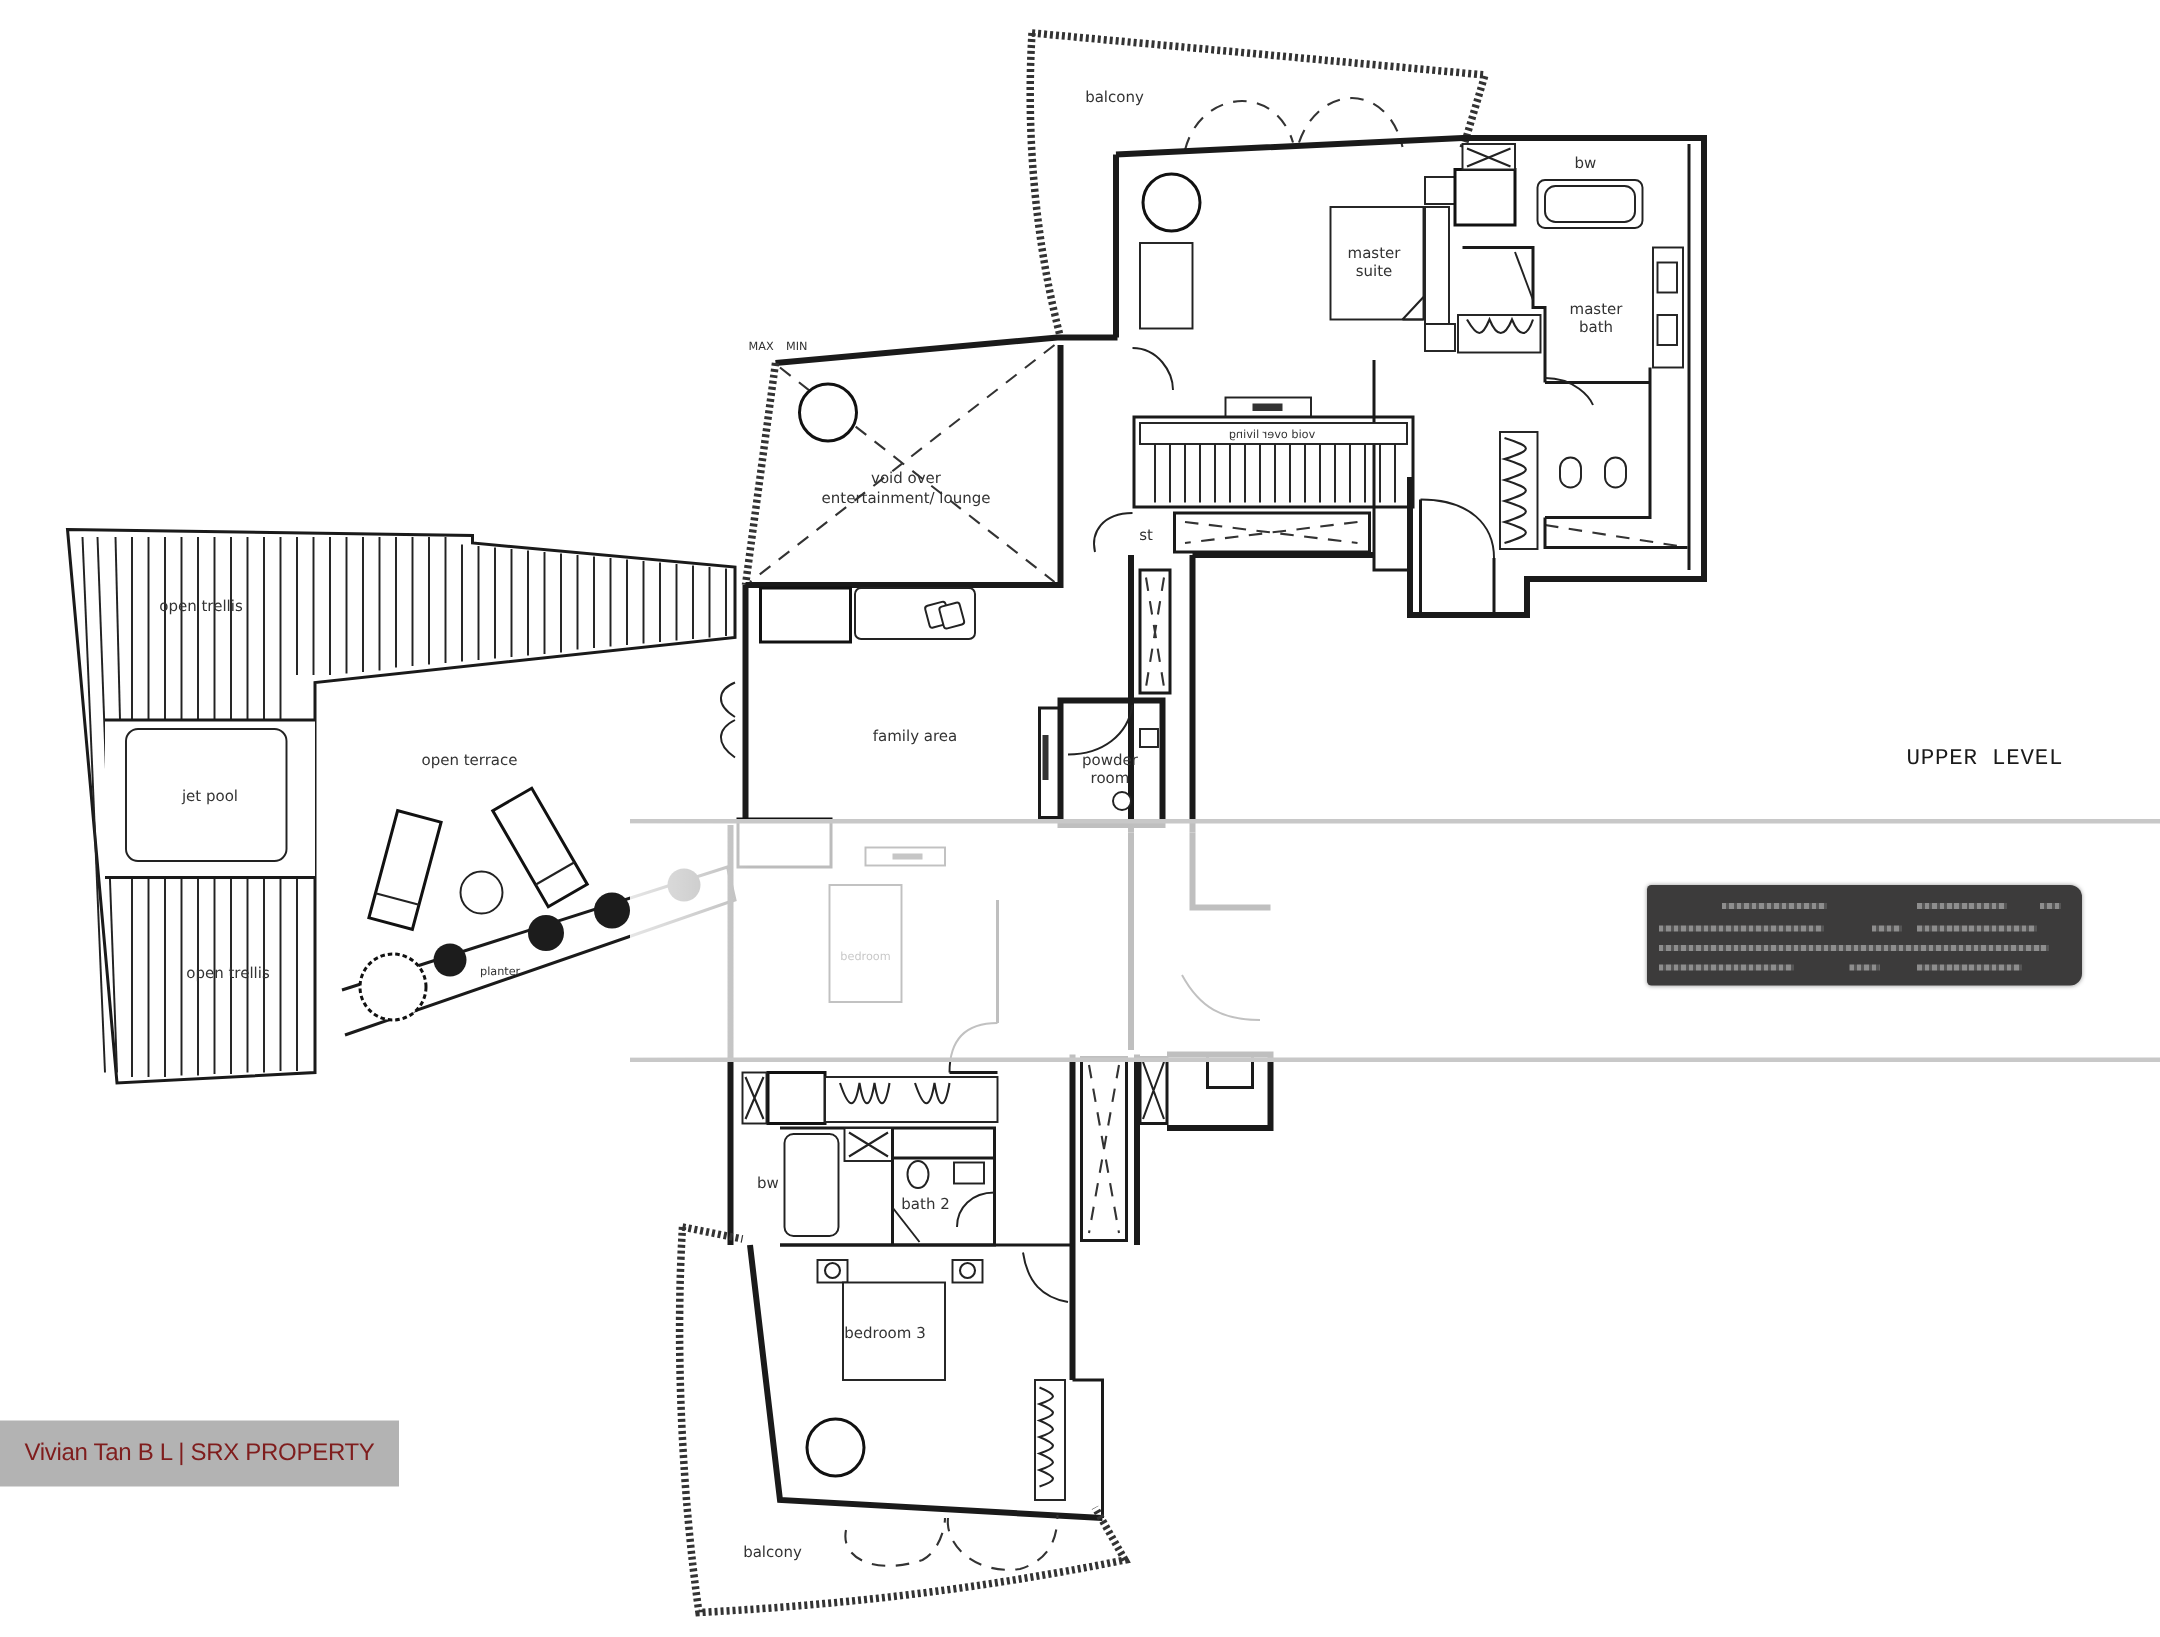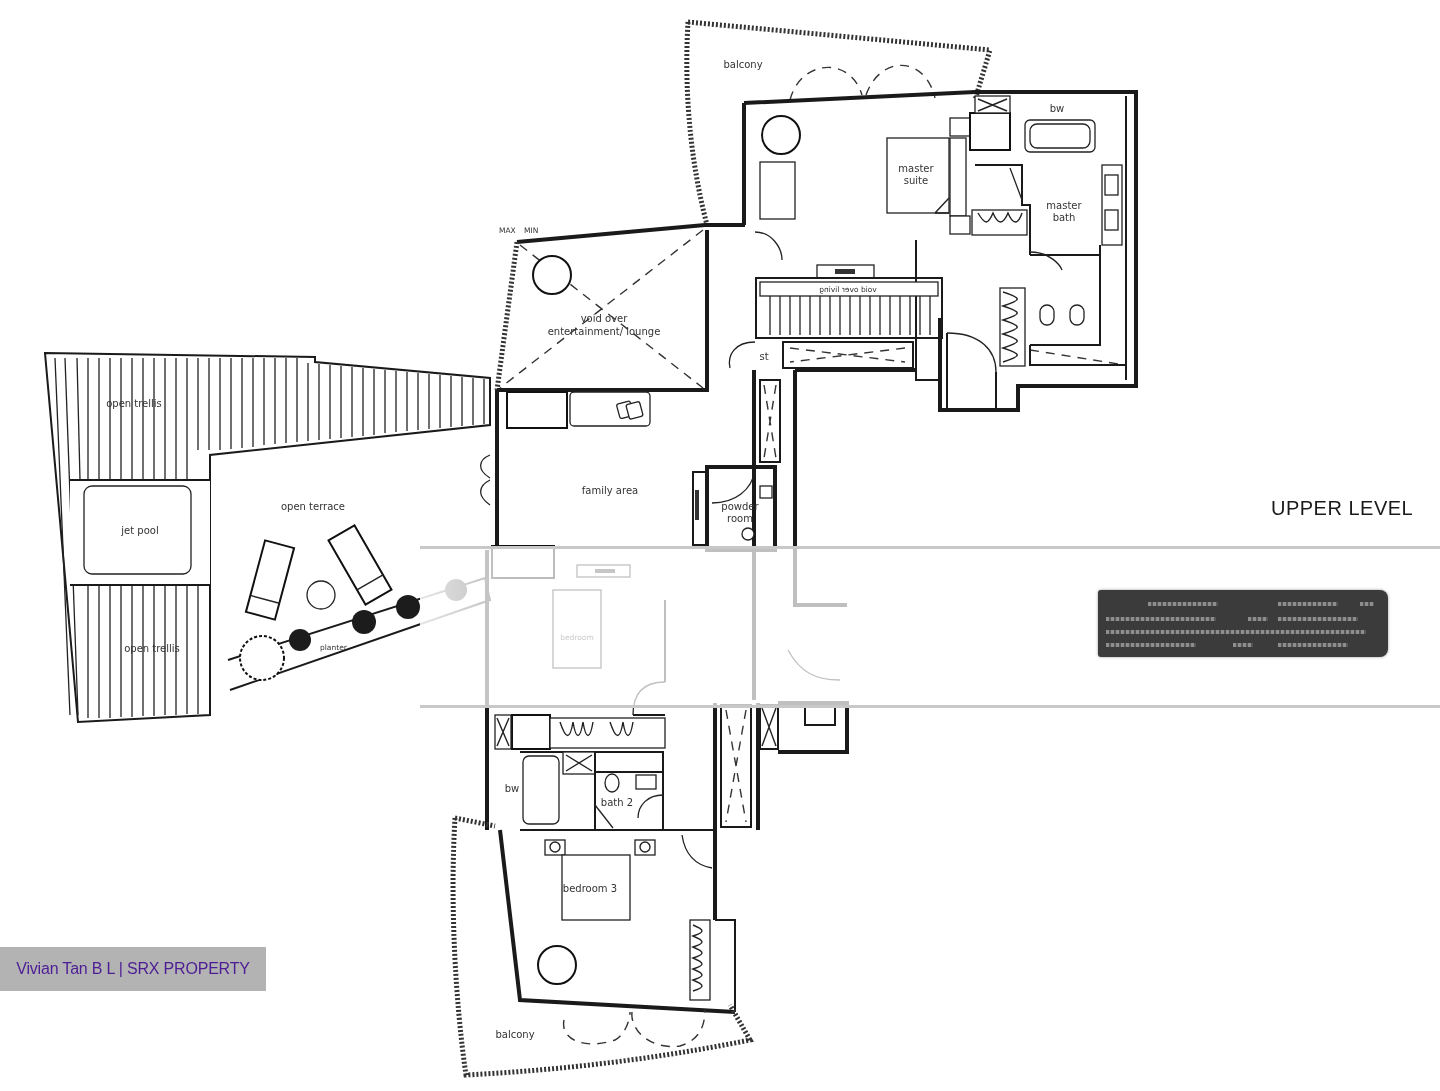--- a/index.html
+++ b/index.html
@@ -10,29 +10,29 @@
   .glass { fill: none; stroke: #333; stroke-width: 5; stroke-dasharray: 2 2; }
   .line { fill: none; stroke: #222; stroke-width: 1.4; }
   .dash { fill: none; stroke: #333; stroke-width: 1.4; stroke-dasharray: 9 7; }
   .door { fill: none; stroke: #222; stroke-width: 1.3; }
   .hatch { stroke: #222; stroke-width: 1.3; }
   .furn { fill: #fff; stroke: #111; stroke-width: 2; }
   .furn-thin { fill: #fff; stroke: #222; stroke-width: 1.3; }
   .shrub { fill: #1c1c1c; }
   .room-label { font-family: "DejaVu Sans", sans-serif; font-size: 10px; fill: #333; text-anchor: middle; }
   .small-label { font-family: "DejaVu Sans", sans-serif; font-size: 7.5px; fill: #333; }
-  .level-title { position: absolute; left: 1271px; top: 497px; font-family: Liberation Sans, sans-serif; font-size: 20px; color: #1a1a1a; letter-spacing: 0.5px; }
+  .level-title { position: absolute; left: 1271px; top: 497px; font-family: Liberation Mono, monospace; font-size: 15px; color: #1a1a1a; letter-spacing: 0.5px; }
   .band { position: absolute; left: 420px; top: 546px; width: 1020px; height: 156px;
           background: rgba(255,255,255,0.72);
           border-top: 3px solid #c8c8c8; border-bottom: 3px solid #c8c8c8; }
   .band .fade-l { position:absolute; left:0; top:0; width:80px; height:100%; background: linear-gradient(to right, rgba(255,255,255,0.6), rgba(255,255,255,0)); }
   .legend-box { position: absolute; left: 1098px; top: 590px; width: 290px; height: 67px; background: #3c3b3b; border-radius: 3px 8px 8px 3px; box-shadow: 0 0 3px #999; }
   .legend-line { position: absolute; height: 4px; background: repeating-linear-gradient(to right, #9c9c9c 0 3px, #5a5a5a 3px 5px); opacity: .85; }
   .watermark { position: absolute; left: 0; top: 947px; width: 266px; height: 44px; background: #b3b3b3;
-               color: #4c1d95; font-family: "Liberation Sans", sans-serif; font-size: 16px; line-height: 44px; text-align: center; letter-spacing: -0.2px; }
+               color: #7f1d1d; font-family: "Liberation Sans", sans-serif; font-size: 16px; line-height: 44px; text-align: center; letter-spacing: -0.2px; }
 </style>
 </head>
 <body>
 
 <svg id="plan" viewBox="0 0 1440 1091" xmlns="http://www.w3.org/2000/svg">
 
   <g>
     <path class="glass" d="M688 22 L990 50 L975 100"></path>
     <path class="glass" d="M688 22 C684 90 690 160 707 225"></path>
     <path class="dash" d="M790 100 C800 60 850 55 862 95"></path>

